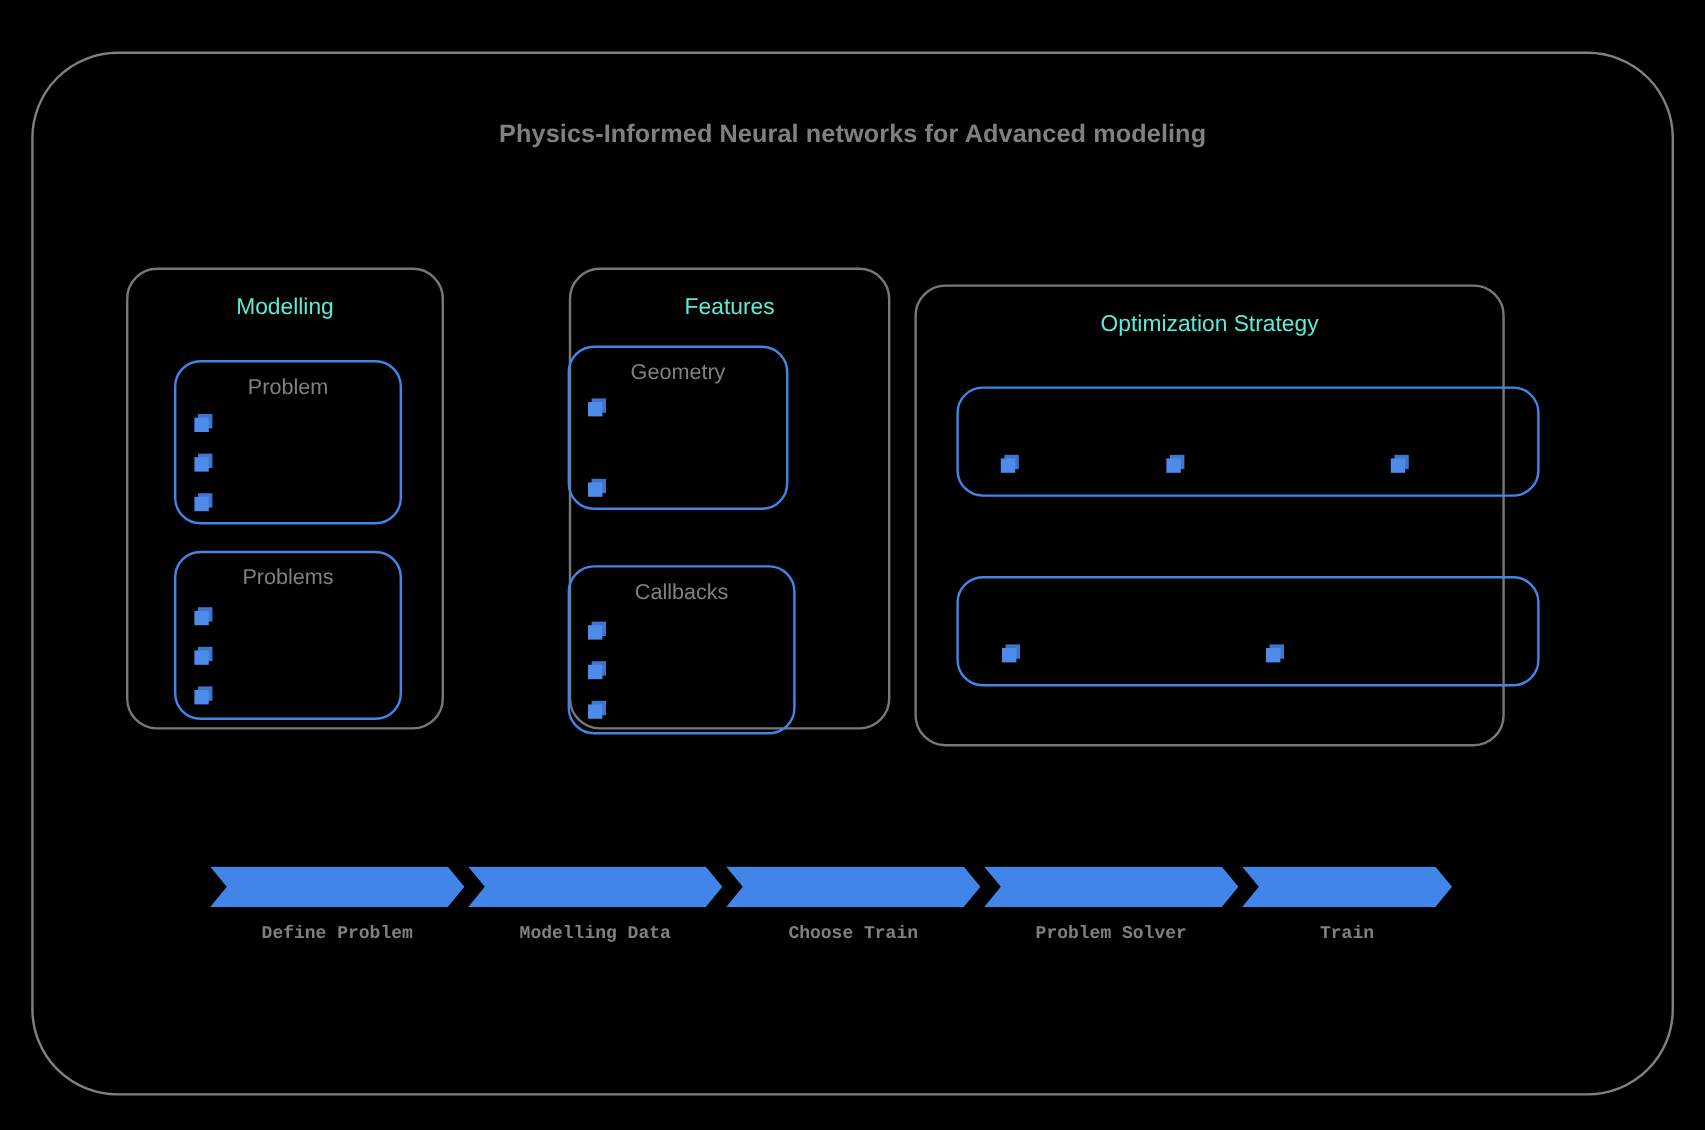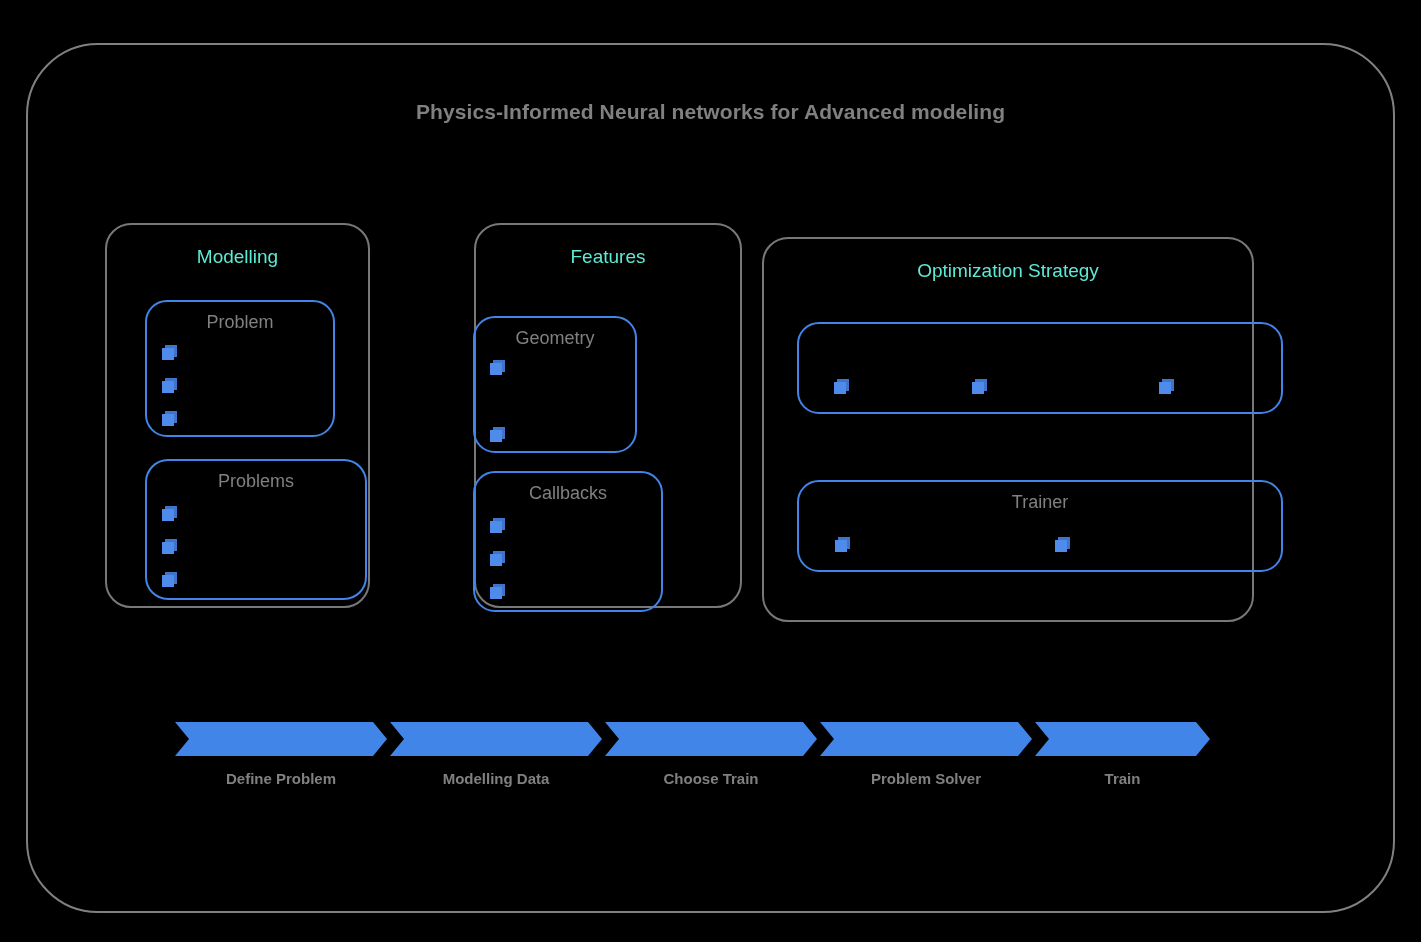--- a/index.html
+++ b/index.html
@@ -76,23 +76,23 @@
     top: 10px;
     width: 100%;
     text-align: center;
     color: #808080;
     font-size: 18px;
     font-weight: normal;
   }
 
   
   #panel-models    { left: 145px; top: 300px; width: 190px; height: 137px; }
-  #panel-problems  { left: 145px; top: 459px; width: 222px; height: 141px; border-radius: 23px; }
-  
-  #panel-geometry  { left: 473px; top: 316px; width: 164px; height: 137px; }
+  #panel-problems  { left: 145px; top: 459px; width: 190px; height: 141px; }
+  
+  #panel-geometry  { left: 473px; top: 288px; width: 184px; height: 137px; }
   #panel-callbacks { left: 473px; top: 459px; width: 190px; height: 141px; margin-top: 12px; }
   
   #panel-solver    { left: 797px; top: 322px; width: 486px; height: 92px; }
   #panel-trainer   { left: 797px; top: 480px; width: 486px; height: 92px; }
 
   
   .cube {
     position: absolute;
     width: 12px;
     height: 12px;
@@ -124,20 +124,21 @@
     clip-path: polygon(0 0, calc(100% - 14px) 0, 100% 50%, calc(100% - 14px) 100%, 0 100%, 14px 50%);
   }
   .step-label {
     position: absolute;
     top: 770px;
     color: #808080;
     font-size: 15px;
     font-weight: bold;
     text-align: center;
     white-space: nowrap;
+    font-family: Liberation Mono, monospace;
   }
 </style>
 </head>
 <body>
 
 <div id="outer-frame"></div>
 
 <div id="diagram-title">Physics-Informed Neural networks for Advanced modeling</div>
 
 <div class="group-panel" id="group-modelling">
@@ -179,21 +180,20 @@
   <div class="group-title">Optimization Strategy</div>
 </div>
 
 <div class="blue-panel" id="panel-solver">
   <div class="cube" style="left:35px; top:58px;"></div>
   <div class="cube" style="left:173px; top:58px;"></div>
   <div class="cube" style="left:360px; top:58px;"></div>
 </div>
 
 <div class="blue-panel" id="panel-trainer">
-  <div class="blue-panel-title">Trainer</div>
   <div class="cube" style="left:36px; top:58px;"></div>
   <div class="cube" style="left:256px; top:58px;"></div>
 </div>
 
 <div id="pipeline">
   <div class="chevron chev-first" style="left:0px;   width:212px;"></div>
   <div class="chevron chev-mid" style="left:215px; width:212px;"></div>
   <div class="chevron chev-mid" style="left:430px; width:212px;"></div>
   <div class="chevron chev-mid" style="left:645px; width:212px;"></div>
   <div class="chevron chev-last" style="left:860px; width:175px;"></div>

